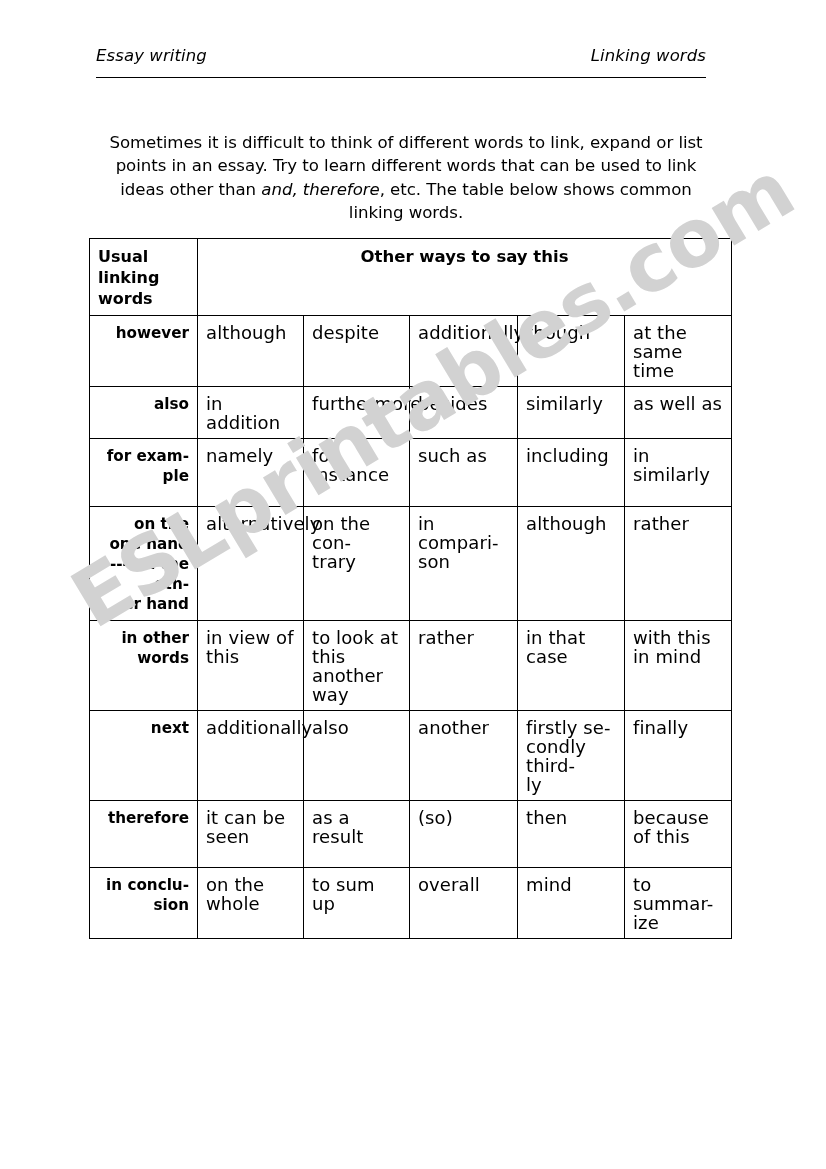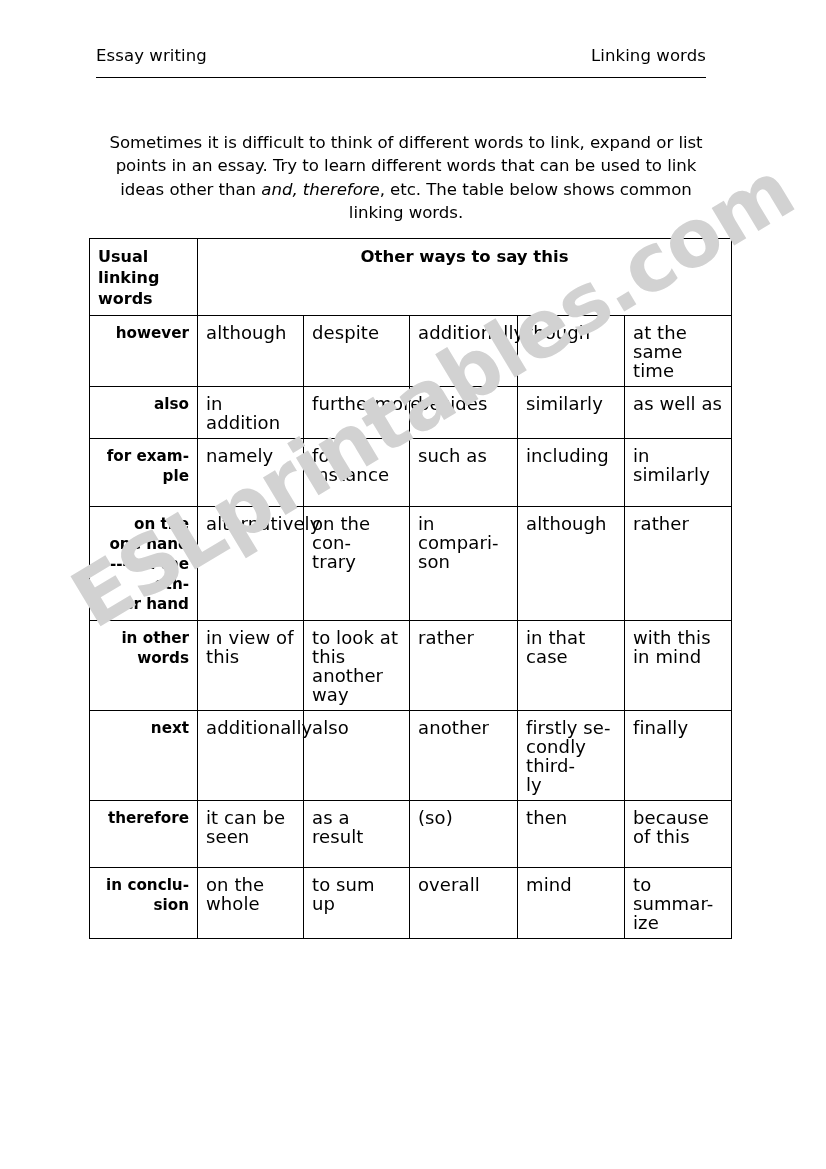--- a/index.html
+++ b/index.html
@@ -26,20 +26,21 @@
     height: 34px;
     display: flex;
     justify-content: space-between;
     align-items: flex-start;
   }
   .page-header .hdr-text {
     font-size: 16.5px;
     line-height: 20px;
     letter-spacing: 0.1px;
     white-space: nowrap;
+    font-style: italic;
   }
   .header-rule {
     position: absolute;
     left: 96px;
     top: 77px;
     width: 610px;
     height: 0;
     border-top: 1.6px solid #000;
   }
 

